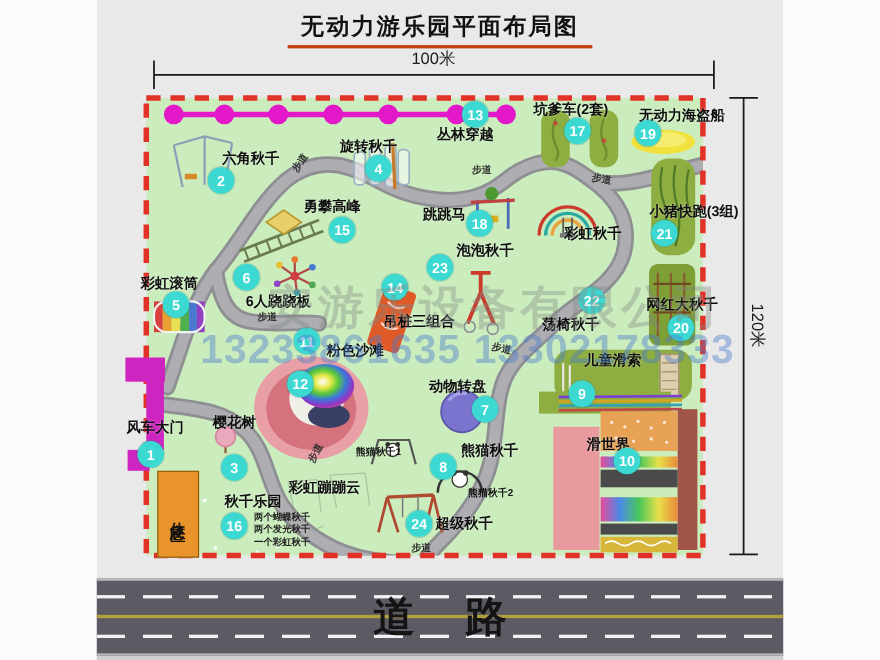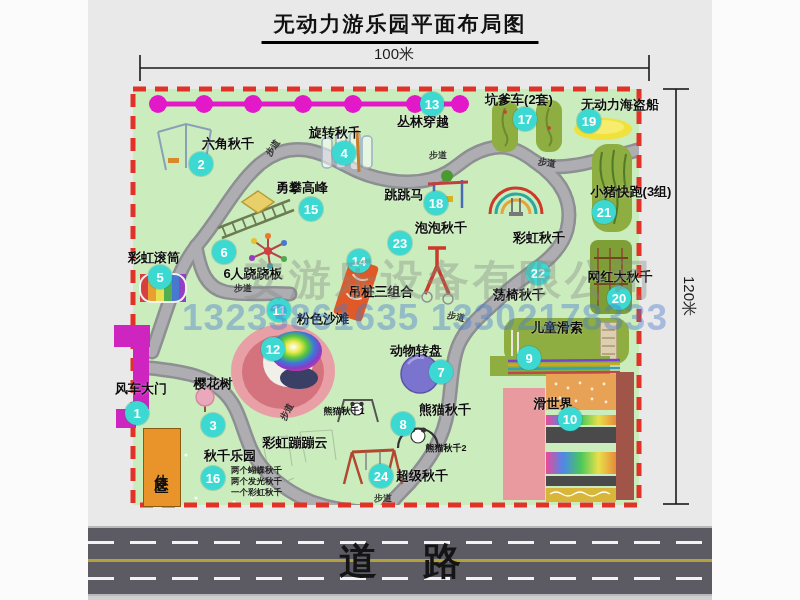--- a/index.html
+++ b/index.html
@@ -1,21 +1,21 @@
 <!DOCTYPE html>
 <html><head>
 <meta charset="utf-8">
 <style>
   html,body{margin:0;padding:0;background:#fff;}
   .stage{position:relative;width:800px;height:600px;background:#fbfbfb;overflow:hidden;
          font-family:"Liberation Sans","DejaVu Sans",sans-serif;}
   .photo{position:absolute;left:88px;top:0;width:624px;height:600px;background:#e9e9e9;}
   .page-title{position:absolute;left:400px;top:10px;transform:translateX(-50%);
     font-size:21px;font-weight:bold;color:#111;letter-spacing:2px;white-space:nowrap;
-    border-bottom:3px solid #000000;padding:0 12px 3px;}
+    border-bottom:3px solid #c2410c;padding:0 12px 3px;}
   .svg-layer{position:absolute;left:0;top:0;}
   .dim-label{position:absolute;font-size:15px;color:#1a1a1a;white-space:nowrap;
     transform:translate(-50%,-50%);}
   .dim-label.vert{transform:translate(-50%,-50%) rotate(90deg);}
   .attr-label{position:absolute;transform:translate(-50%,-50%);font-size:13px;font-weight:bold;
     color:#0d0d0d;white-space:nowrap;z-index:30;text-shadow:0 0 2px rgba(255,255,255,.55);}
   .badge{position:absolute;width:24px;height:24px;border-radius:50%;background:#3cd9d2;
     transform:translate(-50%,-50%);color:#fff;font-size:13px;font-weight:bold;display:flex;
     align-items:center;justify-content:center;z-index:31;box-shadow:0 0 0 1px rgba(20,130,130,.25);}
   .sub-label{position:absolute;transform:translate(-50%,-50%);font-size:9px;font-weight:bold;
@@ -341,21 +341,21 @@
       <div class="badge" style="left: 381px; top: 476px;">24</div>
       <div class="walk-label" style="left: 273px; top: 148px; transform: translate(-50%, -50%) rotate(-55deg);">步道</div>
       <div class="walk-label" style="left: 438px; top: 155px; transform: translate(-50%, -50%) rotate(0deg);">步道</div>
       <div class="walk-label" style="left: 547px; top: 163px; transform: translate(-50%, -50%) rotate(10deg);">步道</div>
       <div class="walk-label" style="left: 243px; top: 288px; transform: translate(-50%, -50%) rotate(0deg);">步道</div>
       <div class="walk-label" style="left: 287px; top: 412px; transform: translate(-50%, -50%) rotate(-62deg);">步道</div>
       <div class="walk-label" style="left: 383px; top: 498px; transform: translate(-50%, -50%) rotate(0deg);">步道</div>
       <div class="walk-label" style="left: 456px; top: 317px; transform: translate(-50%, -50%) rotate(12deg);">步道</div>
     </div>
 
-  <div class="attr-label" style="left:539px;top:238px;">彩虹秋千</div>
+  <div class="attr-label" style="left:539px;top:212px;">彩虹秋千</div>
   <div class="sub-label" style="left:344px;top:411px;">熊猫秋千1</div>
   <div class="sub-label" style="left:446px;top:448px;">熊猫秋千2</div>
   <div class="note-line" style="left:231px;top:465px;">两个蝴蝶秋千</div>
   <div class="note-line" style="left:231px;top:476px;">两个发光秋千</div>
   <div class="note-line" style="left:231px;top:487px;">一个彩虹秋千</div>
 
   <div class="watermark-co">安游乐设备有限公司</div>
   <div class="watermark-ph">13233861635 13302178333</div>
 
   <div class="road">

